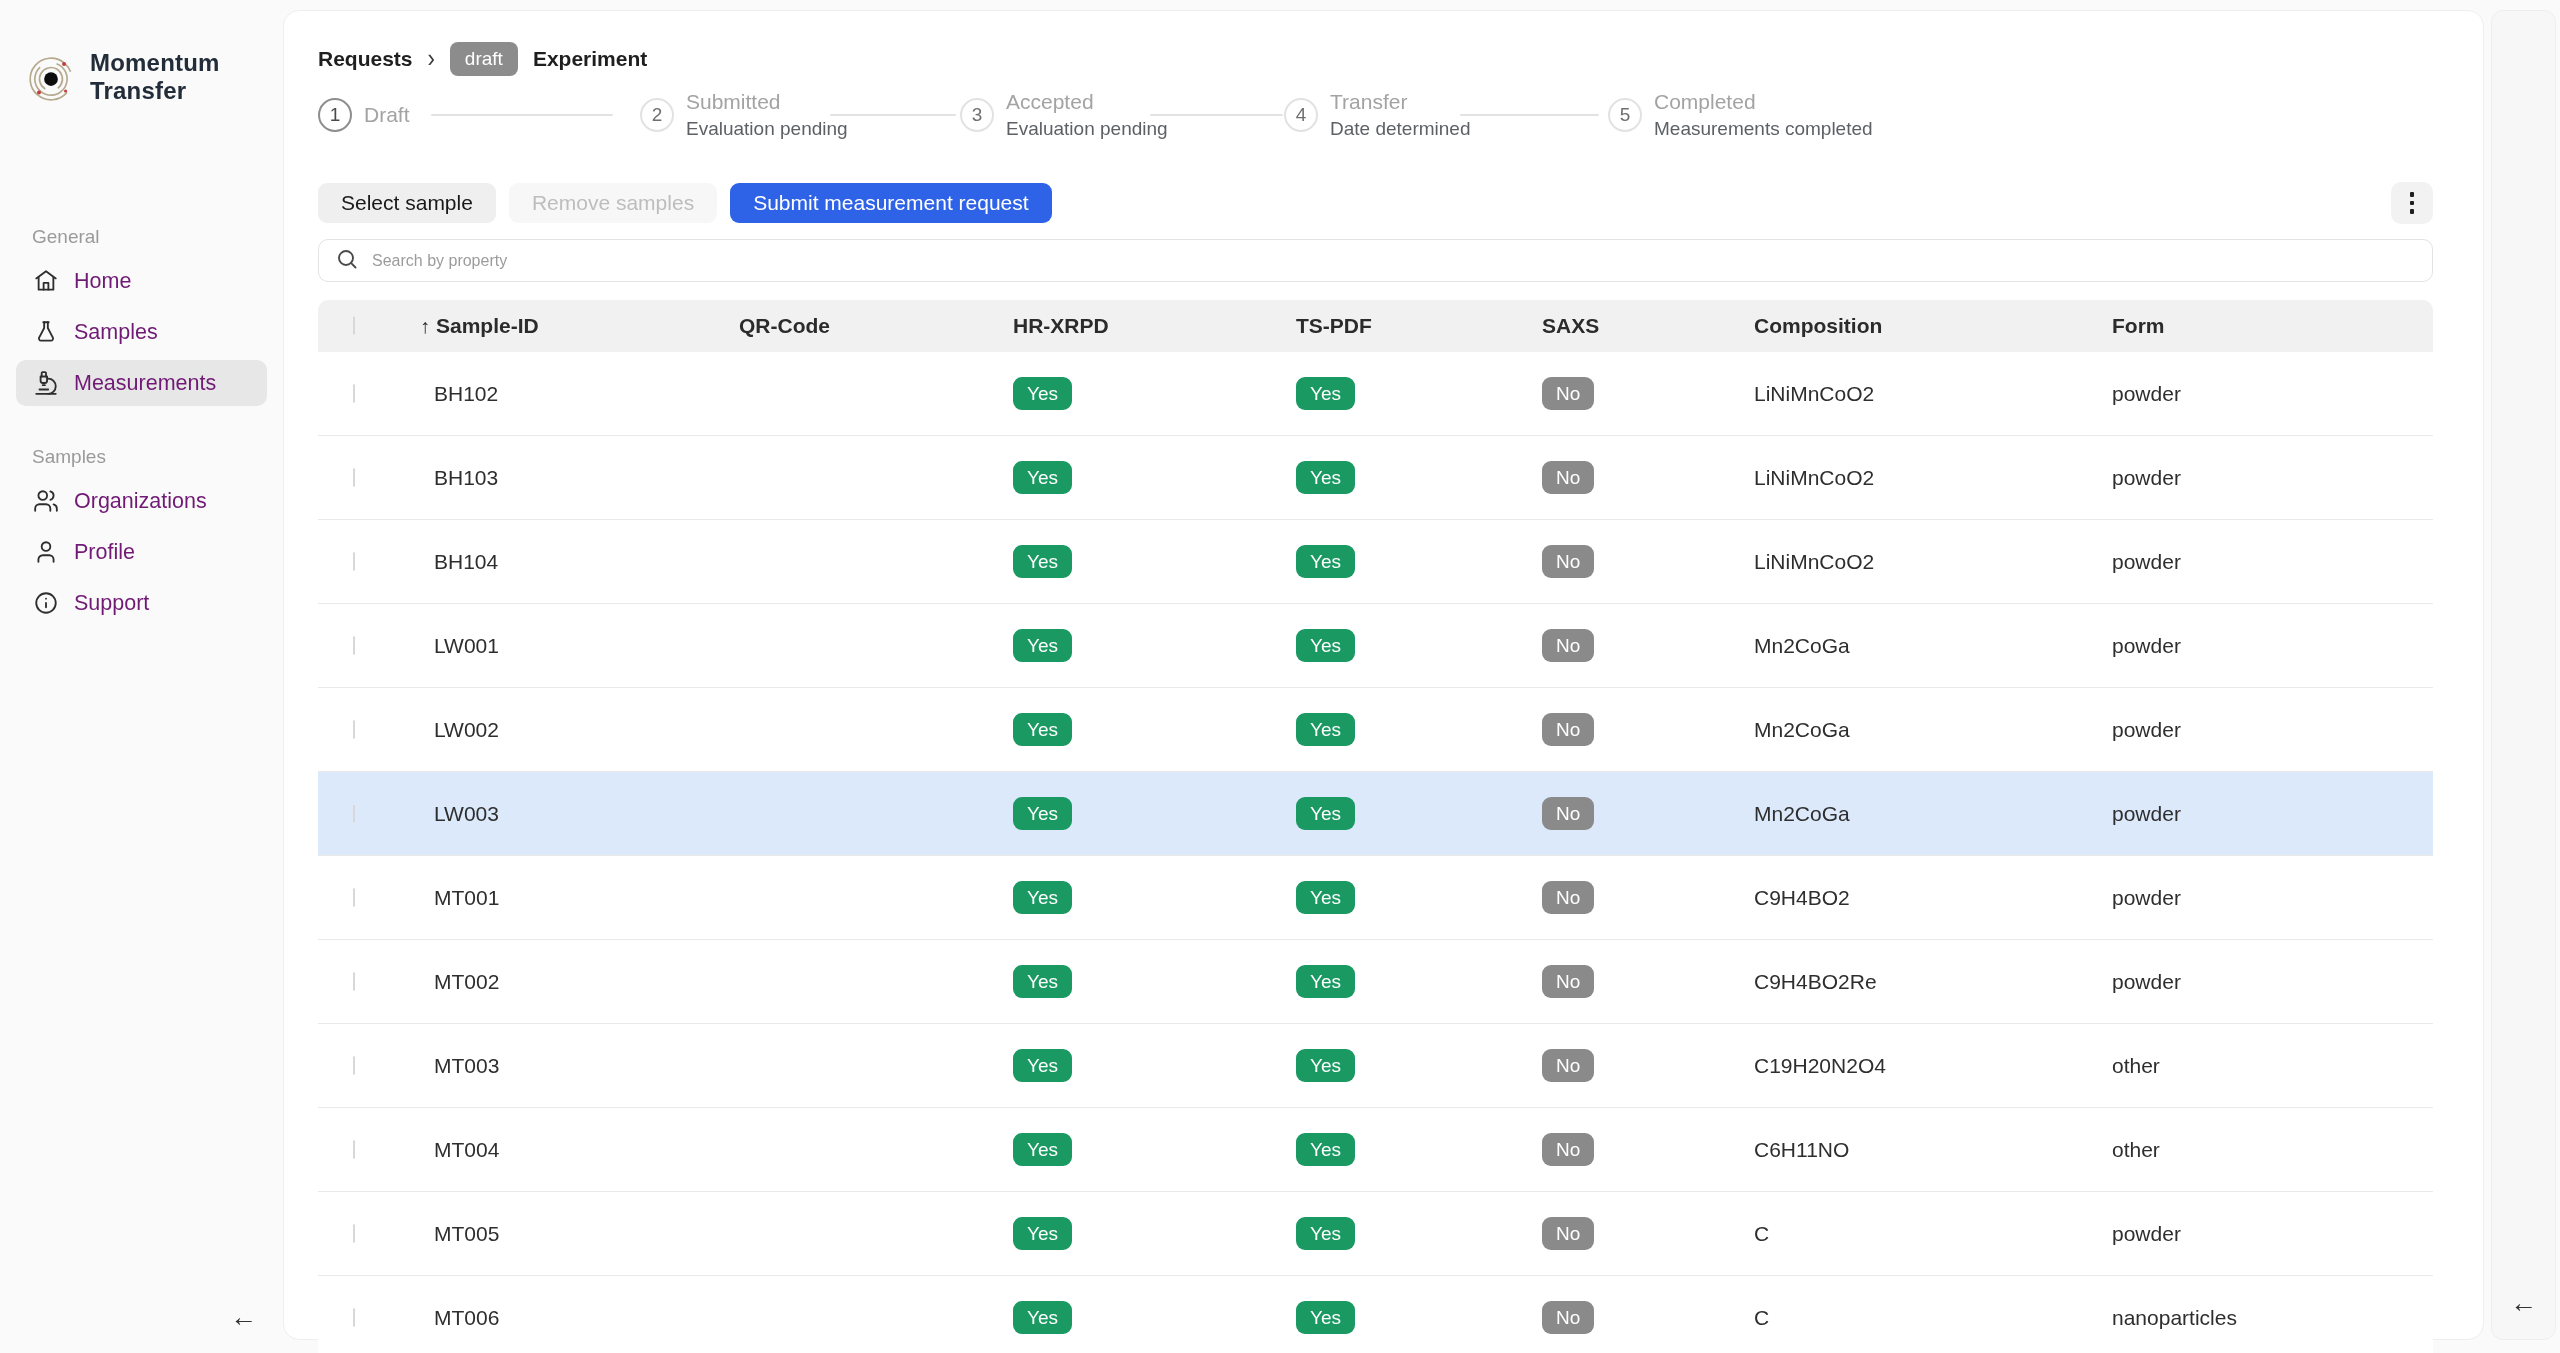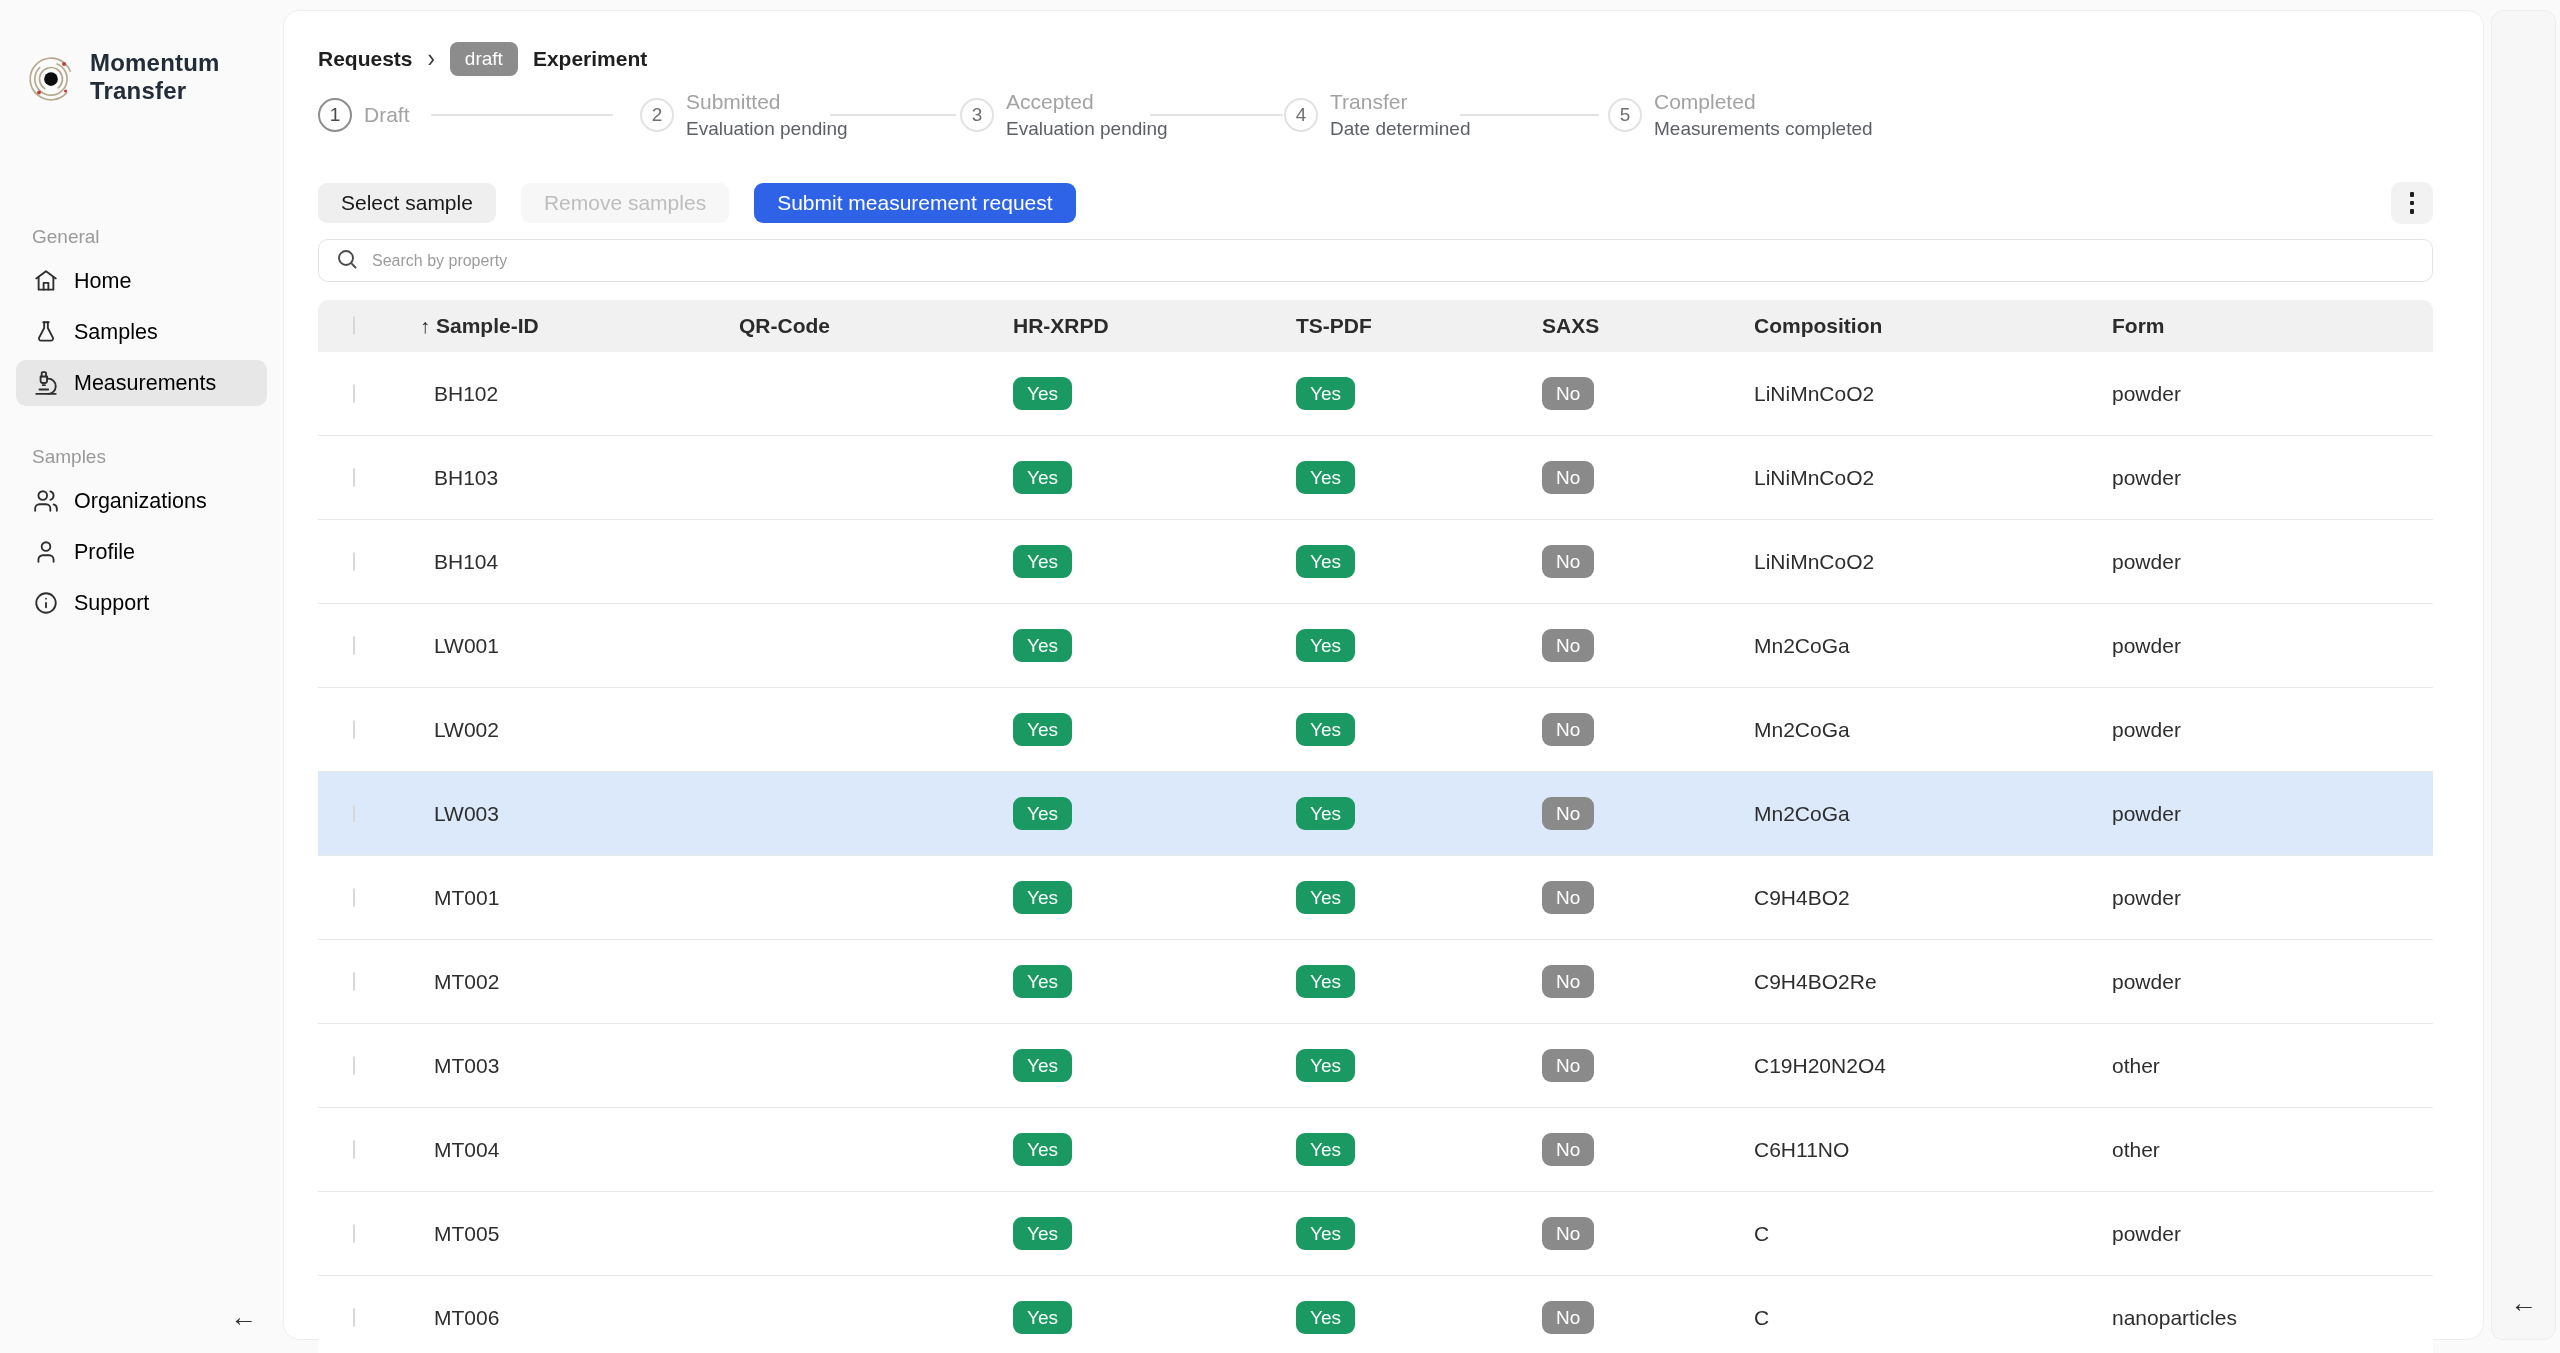--- a/index.html
+++ b/index.html
@@ -17,21 +17,21 @@
   .brand { display:flex; align-items:flex-end; gap:14px; padding:26px 0 0 26px;margin-top:23px; }
   .brand-logo svg { display:block; }
   .brand-name { font-size:24px; font-weight:700; color:#232d39; line-height:1.15; letter-spacing:.2px; }
   .nav-section-label { margin:0 0 10px 32px; font-size:19px; color:#9a9a9a; }
   .nav-general { margin-top:122px; }
   .nav-settings { margin-top:40px; }
   .nav-item { display:flex; align-items:center; gap:15px; height:46px; margin:5px 16px; padding:0 0 0 17px; border-radius:10px; cursor:pointer; }
   .nav-item.active { background:#e7e7e7; }
   .nav-item .nav-icon { width:26px; height:26px; color:#2e2e2e; flex:0 0 auto; }
   .nav-item .nav-icon svg { width:26px; height:26px; display:block; }
-  .nav-label { font-size:21.5px; color:#000000; }
+  .nav-label { font-size:21.5px; color:#701a75; }
   .sidebar-collapse { position:absolute; left:230px; bottom:22px; font-size:27px; color:#333; cursor:pointer; line-height:1; }
 
   
   .card {
     position:absolute; left:283px; top:10px; width:2201px; height:1330px;
     background:#ffffff; border:1px solid #eeeeee; border-radius:16px;
     padding:32px 50px 0 34px;
   }
 
   
@@ -52,21 +52,21 @@
   .step.active .step-circle { border-color:#8e8e8e; color:#4a4a4a; }
   .step-text { display:flex; flex-direction:column; gap:4px; }
   .step-label { font-size:21px; color:#a3a3a3; line-height:24px; white-space:nowrap; }
   .step-sub { font-size:19px; color:#5d6166; line-height:22px; white-space:nowrap; }
   .step-sub:empty { display:none; }
   .step-line { position:absolute; top:27px; height:2px; background:#e2e2e2; border-radius:1px; }
   .line-1 { left:113px; width:182px; } .line-2 { left:512px; width:126px; }
   .line-3 { left:832px; width:133px; } .line-4 { left:1142px; width:139px; }
 
   
-  .toolbar { display:flex; align-items:center; gap:25px; margin-top:36px; height:40px; }
+  .toolbar { display:flex; align-items:center; gap:13px; margin-top:36px; height:40px; }
   .btn { border:none; border-radius:9px; font-family:inherit; font-size:21px; height:40px; padding:0 23px; cursor:pointer; }
   .btn-plain { background:#efefef; color:#191919; }
   .btn-disabled { background:#f7f7f7; color:#bdbdbd; cursor:default; }
   .btn-primary { background:#2e63e7; color:#ffffff; }
   .kebab-btn { margin-left:auto; width:42px; height:42px; background:#f2f2f2; border-radius:10px; border:none;
                display:flex; flex-direction:column; align-items:center; justify-content:center; gap:4px; cursor:pointer; }
   .kebab-btn i { width:4.5px; height:4.5px; background:#1f1f1f; border-radius:1px; }
 
   
   .search-box { margin-top:16px; height:43px; border:1.5px solid #e3e3e3; border-radius:10px;

